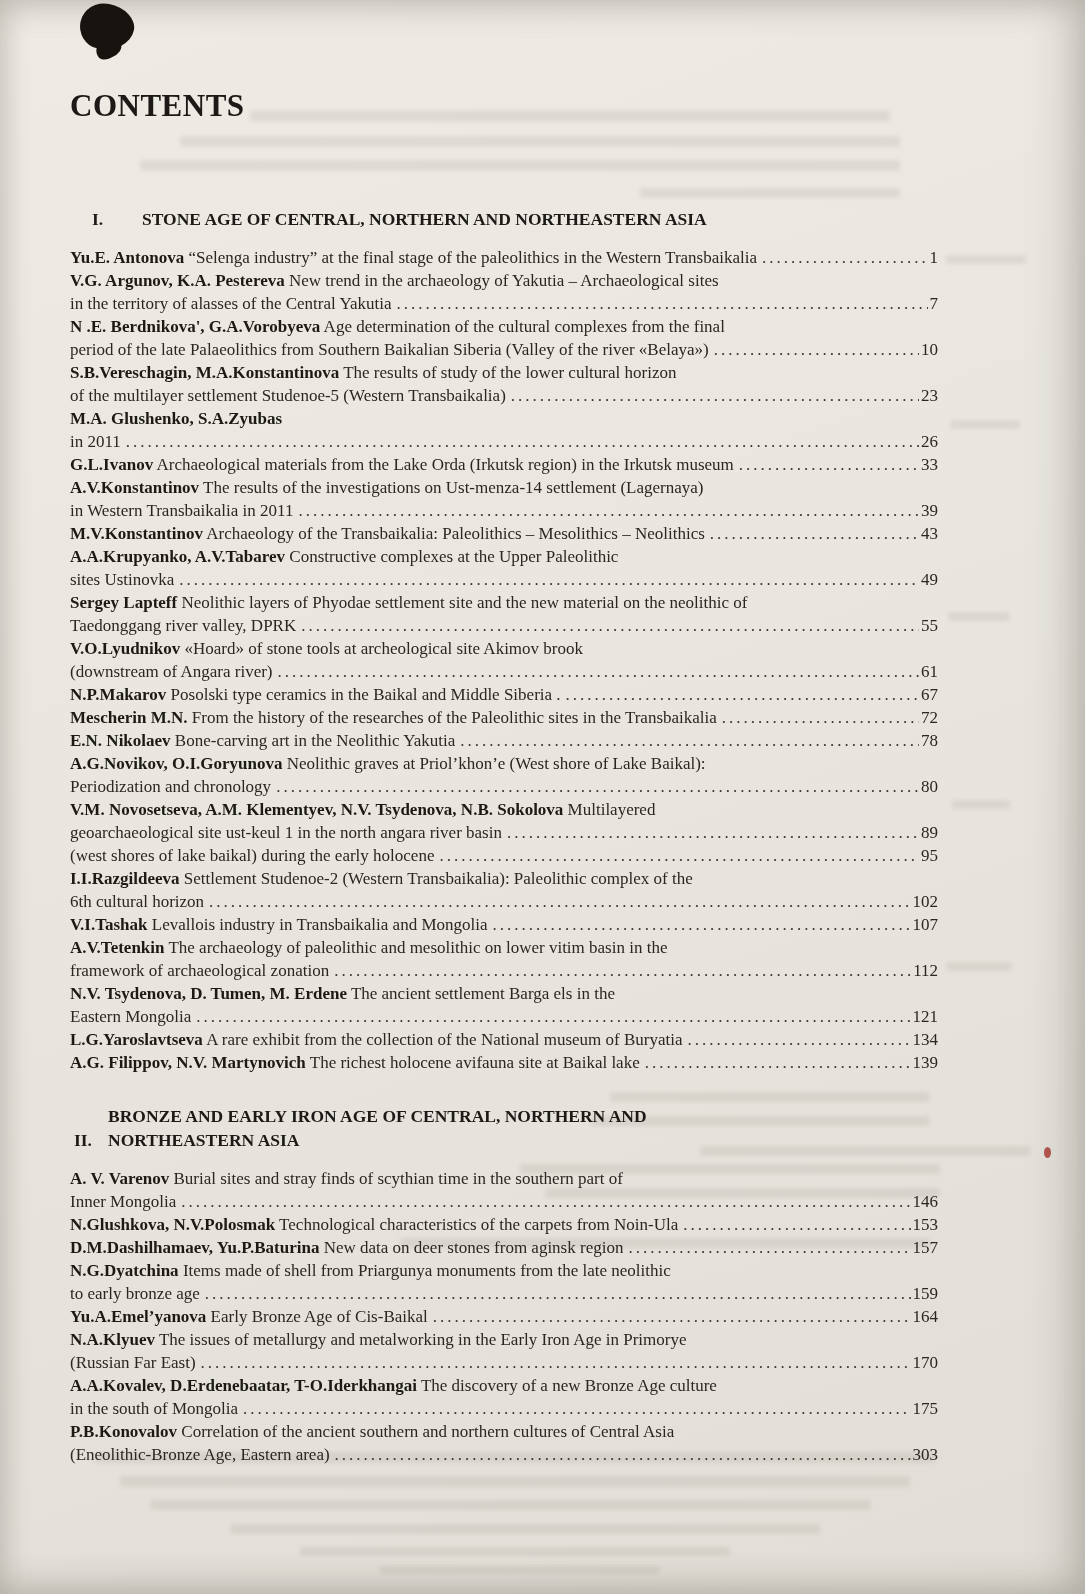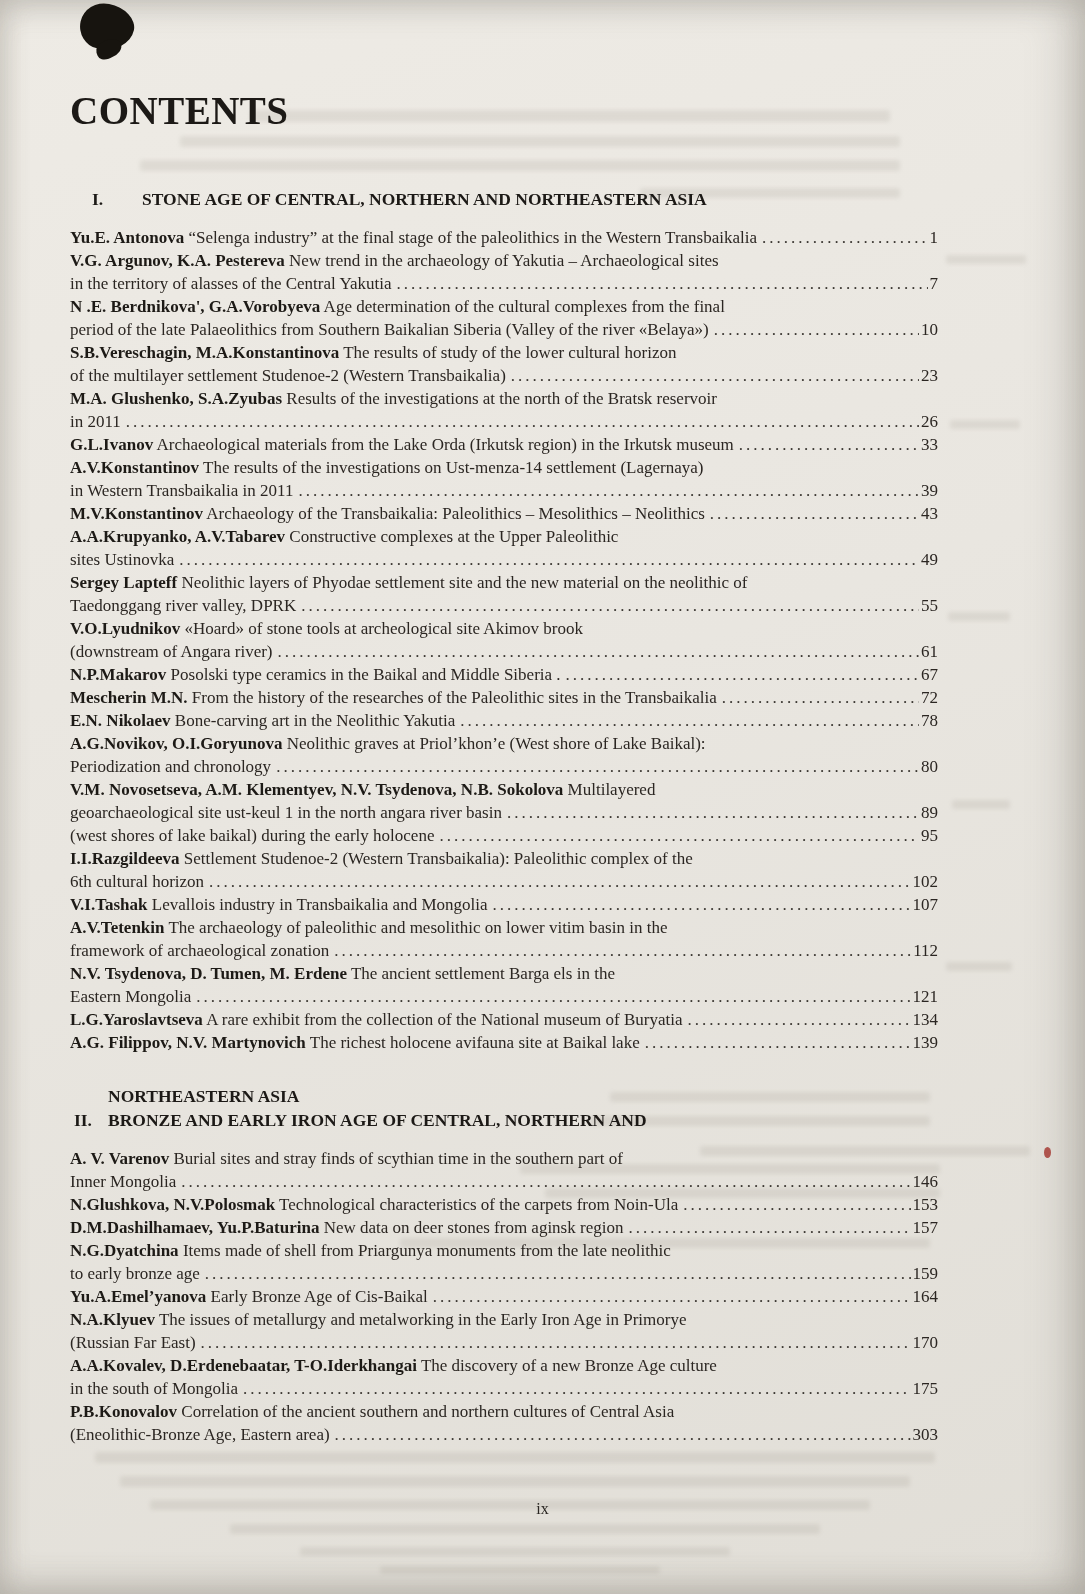--- a/index.html
+++ b/index.html
@@ -34,22 +34,22 @@
   }
   .red-dot {
     position: absolute; left: 1044px; top: 1147px; width: 7px; height: 11px;
     border-radius: 50%; background: #a63c35; opacity: .85;
   }
   .content {
     position: absolute; left: 70px; top: 88px; width: 868px;
     color: var(--ink, #2b2622);
   }
   .doc-title {
-    font-size: 39px; font-weight: bold; letter-spacing: .5px;
-    margin: 0 0 54px 0; color: #1c1916;
+    font-size: 31px; font-weight: bold; letter-spacing: .5px;
+    margin: 0 0 83px 0; color: #1c1916;
   }
   .section + .section { margin-top: 30px; }
   .sec-heading {
     display: flex; font-weight: bold; font-size: 17.5px; line-height: 24px;
     margin: 0 0 15px 0; color: #1c1916;
   }
   .sec-num { flex: 0 0 auto; }
   .section:nth-child(1) .sec-heading { padding-left: 22px; }
   .section:nth-child(1) .sec-num { width: 50px; }
   .section:nth-child(2) .sec-heading { padding-left: 4px; align-items: flex-end; }
@@ -116,24 +116,24 @@
             <div class="entry">
               <div class="line"><b>V.G. Argunov, K.A. Pestereva</b><span> New trend in the archaeology of Yakutia – Archaeological sites</span></div>
               <div class="line"><span>in the territory of alasses of the Central Yakutia</span><span class="dots">..........................................................................................................................................................................</span><span class="pagenum">7</span></div>
             </div>
             <div class="entry">
               <div class="line"><b>N .E. Berdnikova', G.A.Vorobyeva</b><span> Age determination of the cultural complexes from the final</span></div>
               <div class="line"><span>period of the late Palaeolithics from Southern Baikalian Siberia (Valley of the river «Belaya»)</span><span class="dots">..........................................................................................................................................................................</span><span class="pagenum">10</span></div>
             </div>
             <div class="entry">
               <div class="line"><b>S.B.Vereschagin, M.A.Konstantinova</b><span> The results of study of the lower cultural horizon</span></div>
-              <div class="line"><span>of the multilayer settlement Studenoe-2 (Western Transbaikalia)</span><span class="dots">..........................................................................................................................................................................</span><span class="pagenum">23</span></div>
-            </div>
-            <div class="entry">
-              <div class="line"><b>M.A. Glushenko, S.A.Zyubas</b><span> Results of the investigations at the north of the Bratsk reservoir</span></div>
+              <div class="line"><span>of the multilayer settlement Studenoe-5 (Western Transbaikalia)</span><span class="dots">..........................................................................................................................................................................</span><span class="pagenum">23</span></div>
+            </div>
+            <div class="entry">
+              <div class="line"><b>M.A. Glushenko, S.A.Zyubas</b></div>
               <div class="line"><span>in 2011</span><span class="dots">..........................................................................................................................................................................</span><span class="pagenum">26</span></div>
             </div>
             <div class="entry">
               <div class="line"><b>G.L.Ivanov</b><span> Archaeological materials from the Lake Orda (Irkutsk region) in the Irkutsk museum</span><span class="dots">..........................................................................................................................................................................</span><span class="pagenum">33</span></div>
             </div>
             <div class="entry">
               <div class="line"><b>A.V.Konstantinov</b><span> The results of the investigations on Ust-menza-14 settlement (Lagernaya)</span></div>
               <div class="line"><span>in Western Transbaikalia in 2011</span><span class="dots">..........................................................................................................................................................................</span><span class="pagenum">39</span></div>
             </div>
             <div class="entry">
@@ -191,22 +191,22 @@
             </div>
             <div class="entry">
               <div class="line"><b>A.G. Filippov, N.V. Martynovich</b><span> The richest holocene avifauna site at Baikal lake</span><span class="dots">..........................................................................................................................................................................</span><span class="pagenum">139</span></div>
             </div>
           </div>
         </section>
         <section class="section">
           <div class="sec-heading">
             <span class="sec-num">II.</span>
             <div class="sec-titlebox">
+              <div class="sec-title-line">BRONZE AND EARLY IRON AGE OF CENTRAL, NORTHERN AND</div>
               <div class="sec-title-line">NORTHEASTERN ASIA</div>
-              <div class="sec-title-line">BRONZE AND EARLY IRON AGE OF CENTRAL, NORTHERN AND</div>
             </div>
           </div>
           <div class="entries">
             <div class="entry">
               <div class="line"><b>A. V. Varenov</b><span> Burial sites and stray finds of scythian time in the southern part of</span></div>
               <div class="line"><span>Inner Mongolia</span><span class="dots">..........................................................................................................................................................................</span><span class="pagenum">146</span></div>
             </div>
             <div class="entry">
               <div class="line"><b>N.Glushkova, N.V.Polosmak</b><span> Technological characteristics of the carpets from Noin-Ula</span><span class="dots">..........................................................................................................................................................................</span><span class="pagenum">153</span></div>
             </div>
@@ -230,14 +230,13 @@
             </div>
             <div class="entry">
               <div class="line"><b>P.B.Konovalov</b><span> Correlation of the ancient southern and northern cultures of Central Asia</span></div>
               <div class="line"><span>(Eneolithic-Bronze Age, Eastern area)</span><span class="dots">..........................................................................................................................................................................</span><span class="pagenum">303</span></div>
             </div>
           </div>
         </section>
       </div>
   </div>
 
-  <div class="folio">ix</div>
 </div>
 
 </body></html>

